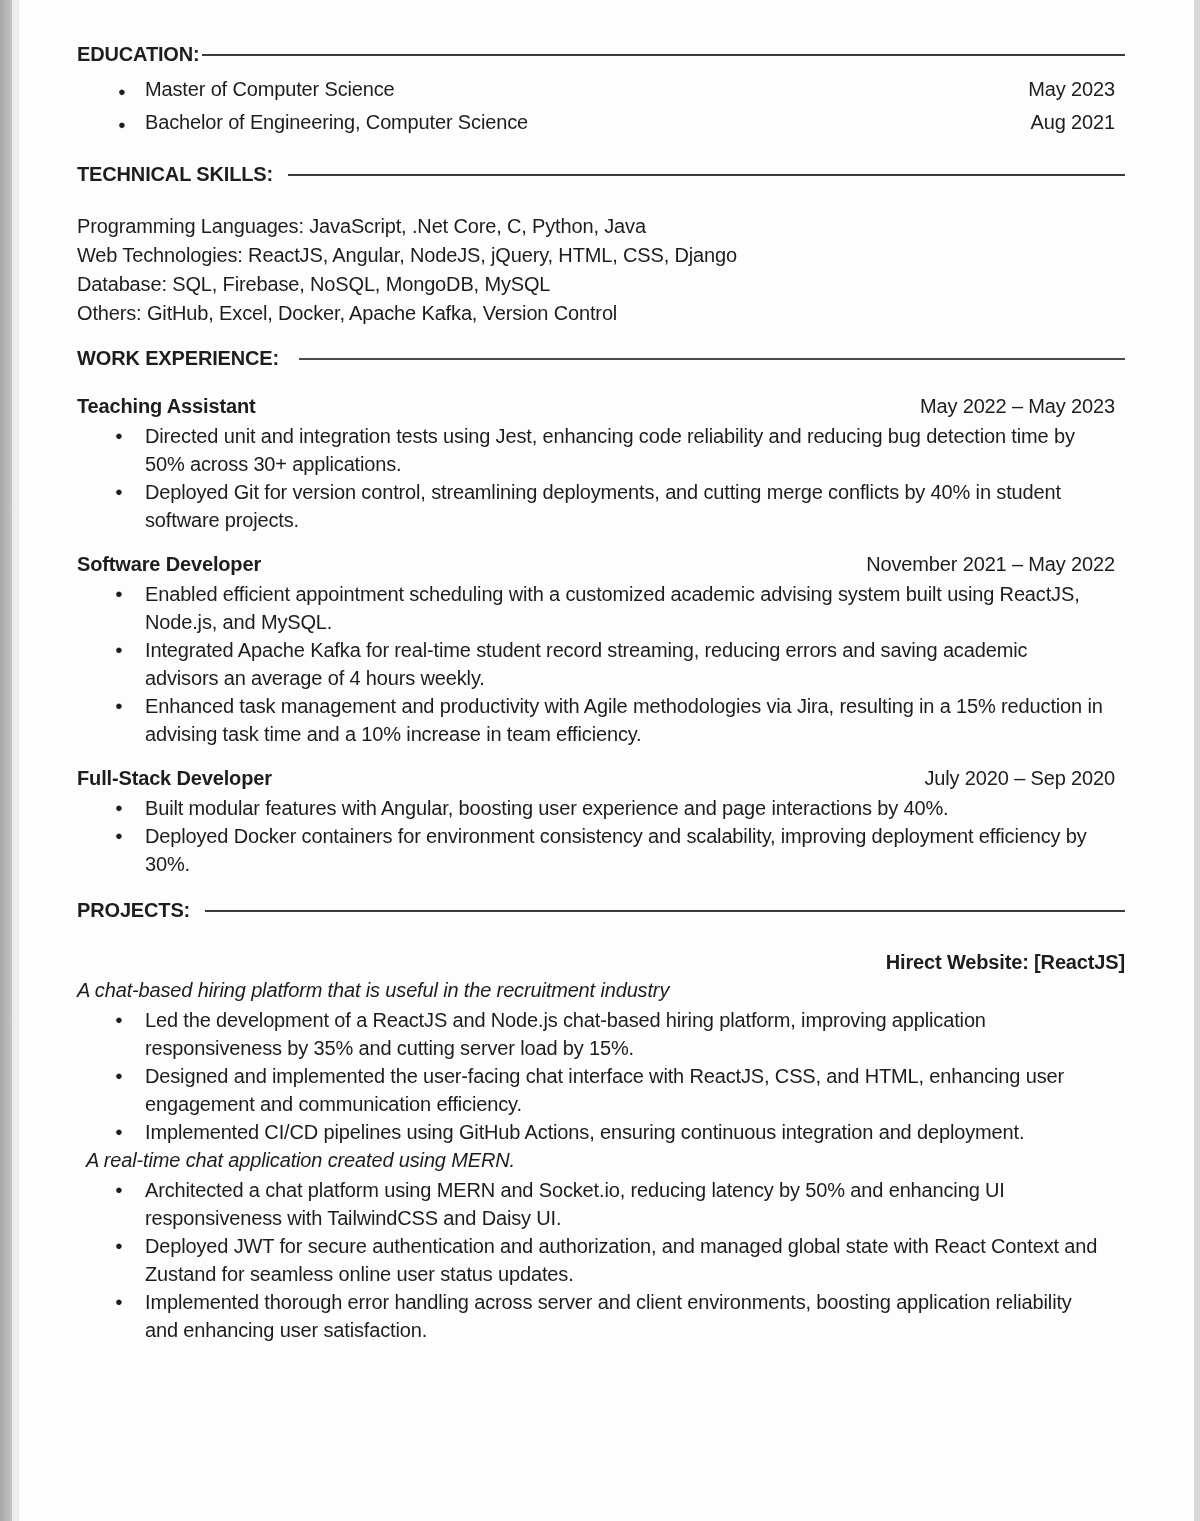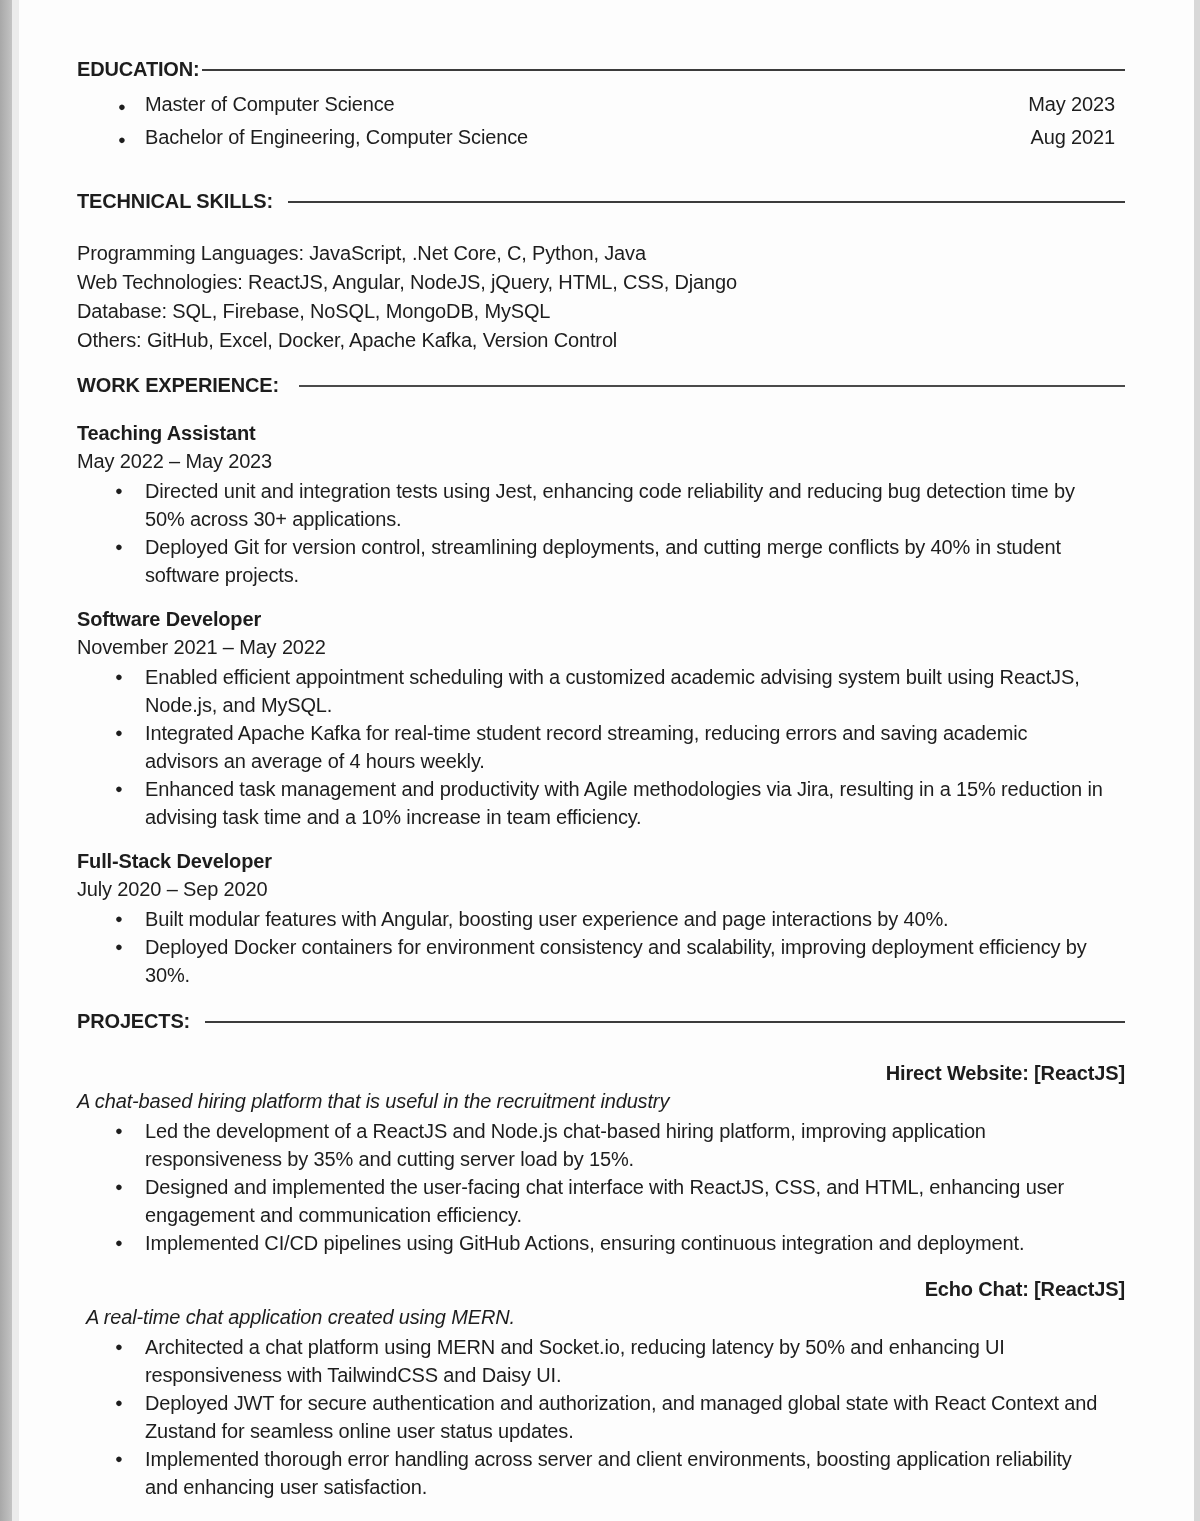--- a/index.html
+++ b/index.html
@@ -17,22 +17,22 @@
   }
   .edge-left-fade {
     position:absolute; left:12px; top:0; width:7px; height:100%;
     background:#ececec;
   }
   .edge-right {
     position:absolute; right:0; top:0; width:6px; height:100%;
     background:#d8d8d8;
   }
   .page {
-    position:absolute; left:77px; top:0; width:1048px;
-    padding-top:55px;
+    position:absolute; left:77px; top:16px; width:1048px;
+    padding-top:24px;
     font-size:20px; line-height:28px; letter-spacing:-0.15px;
   }
   .section-head {
     display:flex; align-items:center;
     font-weight:bold; font-size:20px; line-height:28px;
     white-space:nowrap;
   }
   .section-head .rule {
     flex:1; height:2px; background:#3c3c3c; margin-top:2px;
   }
@@ -49,21 +49,20 @@
   .edu-date { text-align:right; }
 
   
   .skills { margin-top:24px; line-height:29px; }
 
   
   .mt-sect  { margin-top:16px; }
   .job-head {
     display:flex; justify-content:space-between; align-items:baseline;
     padding-right:10px;
-    flex-direction:column;
   }
   .job-title { font-weight:bold; }
   .job-head.first { margin-top:20px; }
   .job-head.next  { margin-top:16px; }
 
   ul.bullets {
     margin:2px 0 0 0; padding:0 0 0 68px;
     list-style:none; width:958px; box-sizing:content-box;
   }
   ul.bullets li { position:relative; }
@@ -100,21 +99,21 @@
       <span class="edu-degree">Master of Computer Science</span>
       <span class="edu-date">May 2023</span>
     </div>
     <div class="edu-row">
       <span class="edu-bullet">●</span>
       <span class="edu-degree">Bachelor of Engineering, Computer Science</span>
       <span class="edu-date">Aug 2021</span>
     </div>
   </div>
 
-  <div class="section-head" style="margin-top:32px;">
+  <div class="section-head" style="margin-top:20px;">
     <span>TECHNICAL SKILLS:</span>
     <span class="rule gap-15"></span>
   </div>
   <div class="skills">
     <div>Programming Languages: JavaScript, .Net Core, C, Python, Java</div>
     <div>Web Technologies: ReactJS, Angular, NodeJS, jQuery, HTML, CSS, Django</div>
     <div>Database: SQL, Firebase, NoSQL, MongoDB, MySQL</div>
     <div>Others: GitHub, Excel, Docker, Apache Kafka, Version Control</div>
   </div>
 
@@ -157,21 +156,20 @@
   </div>
 
   <div class="proj-head">Hirect Website: [ReactJS]</div>
   <div class="proj-sub">A chat-based hiring platform that is useful in the recruitment industry</div>
   <ul class="bullets">
     <li>Led the development of a ReactJS and Node.js chat-based hiring platform, improving application responsiveness by 35% and cutting server load by 15%.</li>
     <li>Designed and implemented the user-facing chat interface with ReactJS, CSS, and HTML, enhancing user engagement and communication efficiency.</li>
     <li>Implemented CI/CD pipelines using GitHub Actions, ensuring continuous integration and deployment.</li>
   </ul>
 
-  <div class="proj-head second">Echo Chat: [ReactJS]</div>
   <div class="proj-sub second">A real-time chat application created using MERN.</div>
   <ul class="bullets echo-bullets">
     <li>Architected a chat platform using MERN and Socket.io, reducing latency by 50% and enhancing UI responsiveness with TailwindCSS and Daisy UI.</li>
     <li>Deployed JWT for secure authentication and authorization, and managed global state with React Context and Zustand for seamless online user status updates.</li>
     <li>Implemented thorough error handling across server and client environments, boosting application reliability and enhancing user satisfaction.</li>
   </ul>
 
 </div>
 
 </body></html>

